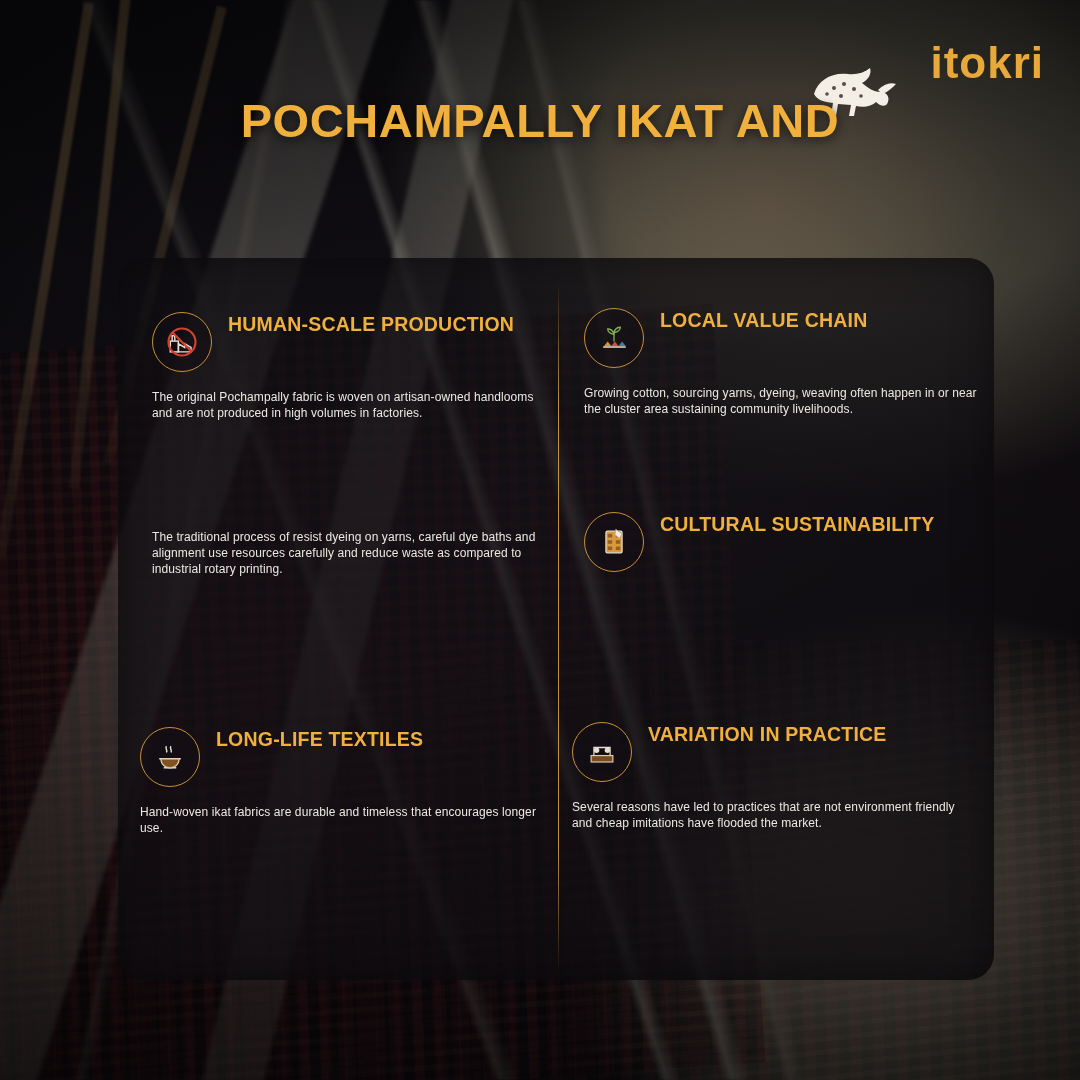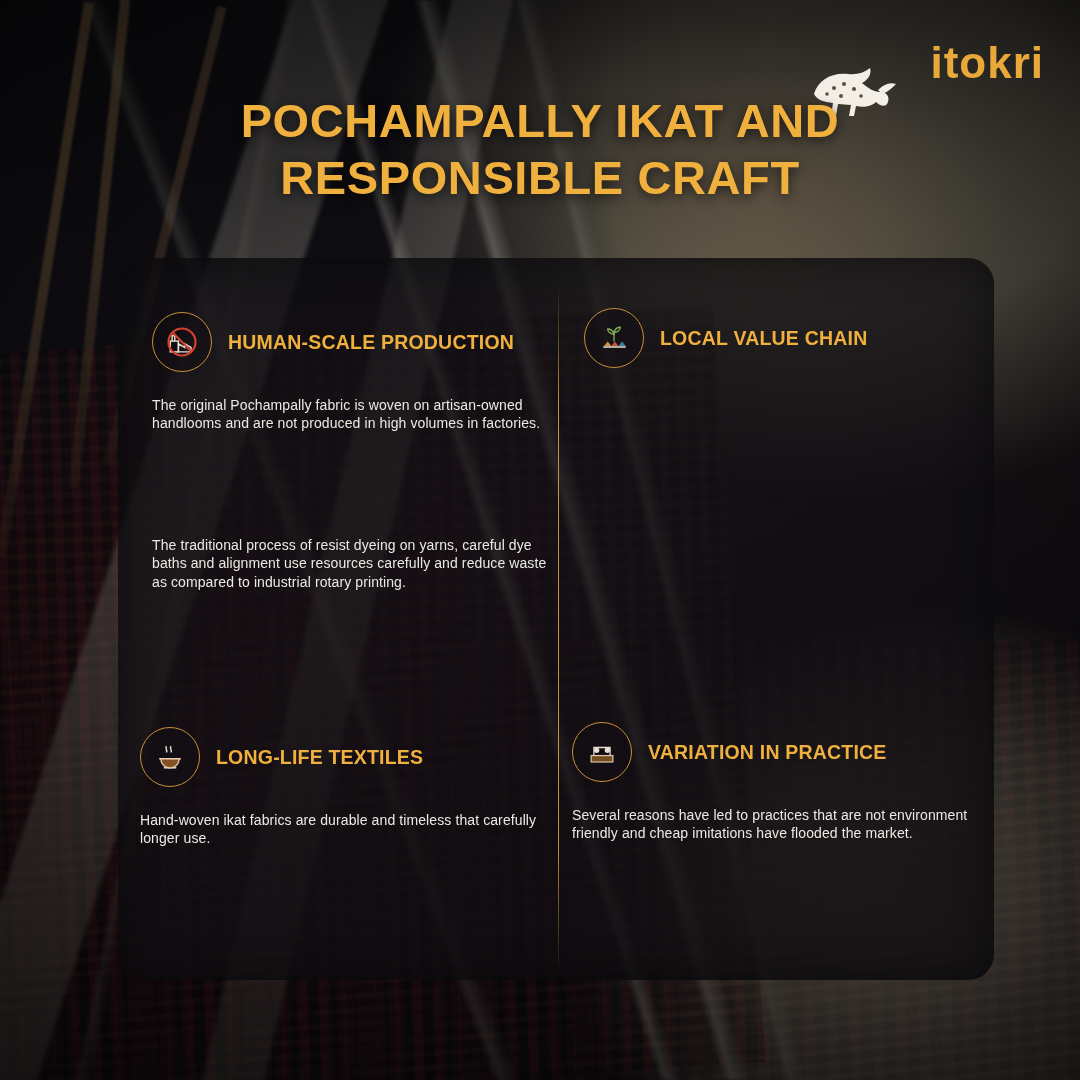--- a/index.html
+++ b/index.html
@@ -180,21 +180,20 @@
     top: 282px;
     width: 1px;
     height: 690px;
     background: linear-gradient(180deg, rgba(226,168,70,0.0) 0%, rgba(226,168,70,0.85) 18%, rgba(226,168,70,0.85) 82%, rgba(226,168,70,0.0) 100%);
   }
 
   .item { position: absolute; width: 400px; }
 
   .item-head {
     display: flex;
-    align-items: center;
     gap: 16px;
   }
   .icon-badge {
     flex: 0 0 auto;
     width: 58px;
     height: 58px;
     border-radius: 50%;
     border: 1.5px solid #c98f36;
     background: rgba(18,15,20,0.55);
     display: flex;
@@ -205,23 +204,23 @@
   .item-title {
     color: #f0b03e;
     font-size: 19.5px;
     font-weight: 800;
     line-height: 1.28;
     letter-spacing: 0.2px;
     text-transform: uppercase;
     max-width: 300px;
   }
   .item-body {
-    margin-top: 24px;
+    margin-top: 18px;
     color: #ece9e3;
-    font-size: 14px;
+    font-size: 12px;
     line-height: 1.32;
     letter-spacing: 0.1px;
   }
 </style>
 </head>
 <body>
 
 <div id="poster">
 
   <div class="bg-layer bg-base"></div>
@@ -250,21 +249,20 @@
         <circle cx="47" cy="48" r="2"></circle>
       <circle cx="33" cy="46" r="1.8"></circle>
         <circle cx="67" cy="48" r="1.8"></circle>
     </g>
   </svg>
 
   <div class="logo">itokri</div>
 
   <div class="headline">
     <div>POCHAMPALLY IKAT AND</div>
-    <div>RESPONSIBLE CRAFT</div>
   </div>
 
   <div class="panel"></div>
   <div class="divider"></div>
 
   <div class="item" style="left:152px; top:312px;">
     <div class="item-head">
       <div class="icon-badge">
         <svg viewBox="0 0 40 40" width="36" height="36">
           <g fill="none" stroke="#e7dfd2" stroke-width="1.6">
@@ -294,43 +292,61 @@
             <path d="M8 22 h24"></path>
             <path d="M16 15 c2-3 -2-4 0-7"></path>
             <path d="M21 15 c2-3 -2-4 0-7"></path>
             <path d="M13 32 h14"></path>
           </g>
           <path d="M10 22 h20 a10 10 0 0 1 -20 0 Z" fill="#c9812f" opacity="0.6"></path>
         </svg>
       </div>
       <div class="item-title">LONG-LIFE TEXTILES</div>
     </div>
-    <div class="item-body">Hand-woven ikat fabrics are durable and timeless that carefully longer use.</div>
+    <div class="item-body">Hand-woven ikat fabrics are durable and timeless that encourages longer use.</div>
   </div>
 
   <div class="item" style="left:584px; top:308px;">
     <div class="item-head">
       <div class="icon-badge">
         <svg viewBox="0 0 40 40" width="36" height="36">
           <g stroke="#7fae55" stroke-width="1.5" fill="none">
             <path d="M20 24 V12"></path>
             <path d="M20 16 c-5 -1 -7 -4 -7 -6 c4 0 6 2 7 6z"></path>
             <path d="M20 14 c5 -1 7 -4 7 -6 c-4 0 -6 2 -7 6z"></path>
           </g>
           <path d="M9 29 l4 -5 l4 5 Z" fill="#d8923a"></path>
           <path d="M17 29 l4 -5 l4 5 Z" fill="#c0553a"></path>
           <path d="M25 29 l4 -5 l4 5 Z" fill="#3f7fa0"></path>
           <line x1="8" y1="30" x2="33" y2="30" stroke="#e7dfd2" stroke-width="1.4"></line>
         </svg>
       </div>
       <div class="item-title">LOCAL VALUE CHAIN</div>
     </div>
+    <div class="item-body">Growing cotton, sourcing yarns, dyeing, weaving often happen in or near the cluster area sustaining community livelihoods.</div>
   </div>
 
   <div class="item" style="left:584px; top:512px;">
+    <div class="item-head">
+      <div class="icon-badge">
+        <svg viewBox="0 0 40 40" width="36" height="36">
+          <rect x="11" y="8" width="18" height="24" rx="1.5" fill="#d79a3c" stroke="#e7dfd2" stroke-width="1.3"></rect>
+          <g fill="#8a4f1d" opacity="0.8">
+            <rect x="13" y="11" width="5" height="4"></rect>
+            <rect x="22" y="11" width="5" height="4"></rect>
+            <rect x="13" y="18" width="5" height="4"></rect>
+            <rect x="22" y="18" width="5" height="4"></rect>
+            <rect x="13" y="25" width="5" height="4"></rect>
+            <rect x="22" y="25" width="5" height="4"></rect>
+          </g>
+          <path d="M22 6 l7 5 l-3 5 l-5 -4 Z" fill="#f3efe6" stroke="#c9a06a" stroke-width="1"></path>
+        </svg>
+      </div>
+      <div class="item-title">CULTURAL SUSTAINABILITY</div>
+    </div>
   </div>
 
   <div class="item" style="left:572px; top:722px;">
     <div class="item-head">
       <div class="icon-badge">
         <svg viewBox="0 0 40 40" width="36" height="36">
           <g fill="none" stroke="#e7dfd2" stroke-width="1.4">
             <rect x="8" y="24" width="24" height="7"></rect>
             <path d="M11 24 v-9 h18 v9"></path>
           </g>

